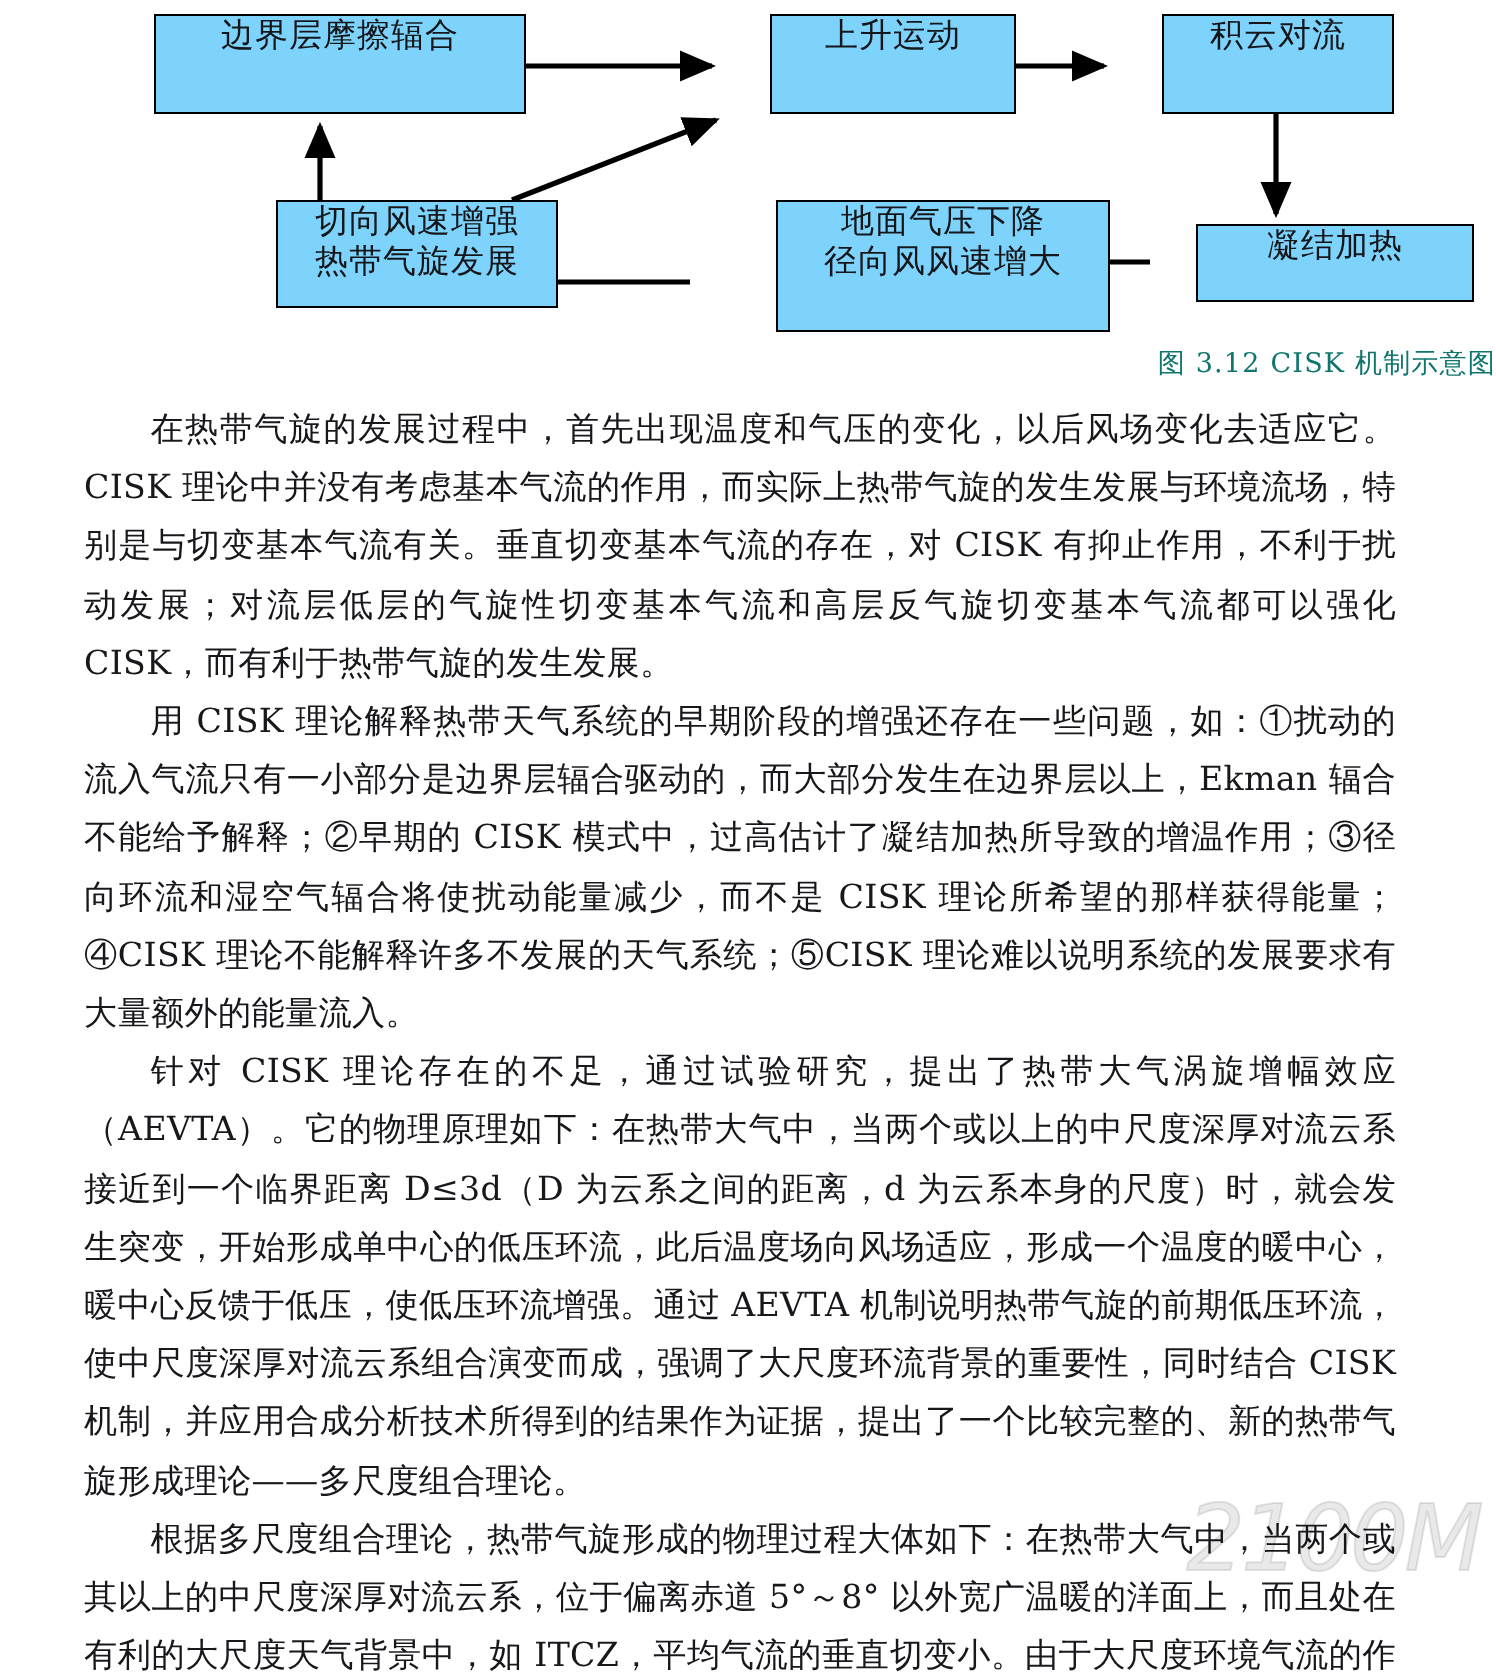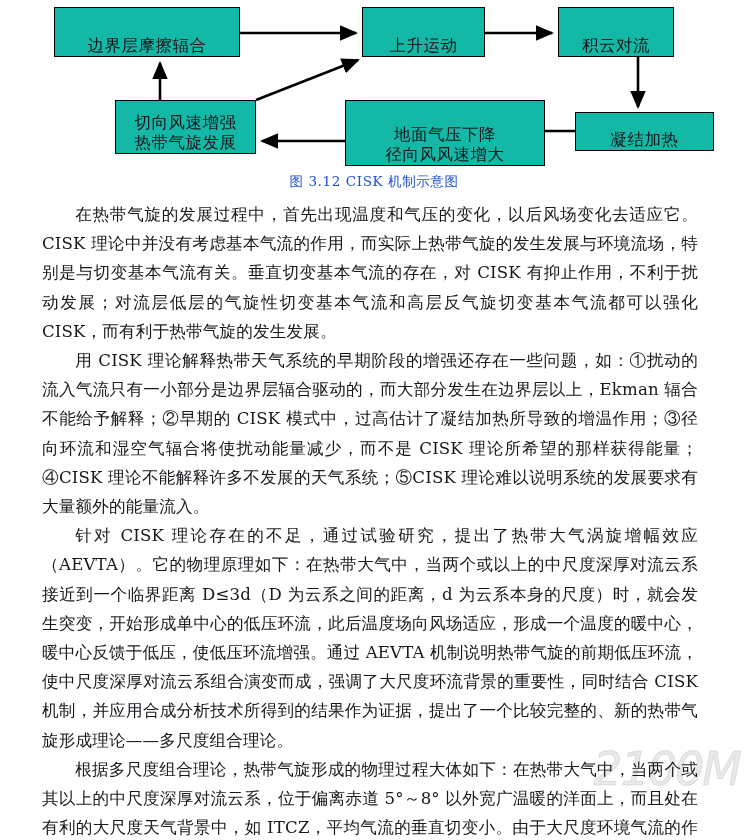--- a/index.html
+++ b/index.html
@@ -24,51 +24,52 @@
   }
   #flow-svg {
     position: absolute;
     left: 0;
     top: 0;
   }
   .node {
     position: absolute;
     box-sizing: border-box;
     border: 1.5px solid #000000;
-    background: #14b8a6;
+    background: #7dd3fc;
     display: flex;
     flex-direction: column;
     align-items: center;
-    justify-content: flex-end;
+    justify-content: flex-start;
     font-family: "DejaVu Serif", "Liberation Serif", serif;
     font-size: 16.5px;
     line-height: 1.22;
     letter-spacing: 0.5px;
     color: #15161a;
     z-index: 3;
+    margin-left: 23px;
   }
   .node span { display: block; white-space: nowrap; }
 
   #node-pbl   { left: 54px;  top: 7px;   width: 186px; height: 50px; }
   #node-up    { left: 362px; top: 7px;   width: 123px; height: 50px; }
   #node-cum   { left: 558px; top: 7px;   width: 116px; height: 50px; }
   #node-tang  { left: 115px; top: 100px; width: 141px; height: 54px; }
-  #node-press { left: 345px; top: 100px; width: 200px; height: 66px; }
+  #node-press { left: 365px; top: 100px; width: 167px; height: 66px; }
   #node-cond  { left: 575px; top: 112px; width: 139px; height: 39px; }
 
   #fig-caption {
     position: absolute;
     left: 0;
     top: 173px;
     width: 748px;
-    text-align: center;
+    text-align: right;
     font-family: "DejaVu Serif", "Liberation Serif", serif;
     font-size: 13.5px;
     letter-spacing: 0.6px;
-    color: #1d4ed8;
+    color: #0f766e;
   }
 
   
   #body-text {
     position: absolute;
     left: 42px;
     top: 200px;
     width: 668px;
   }
   p.para {

